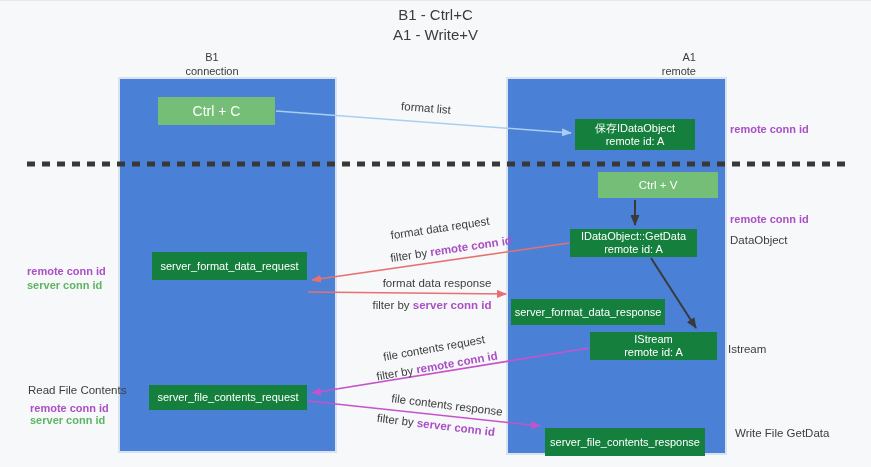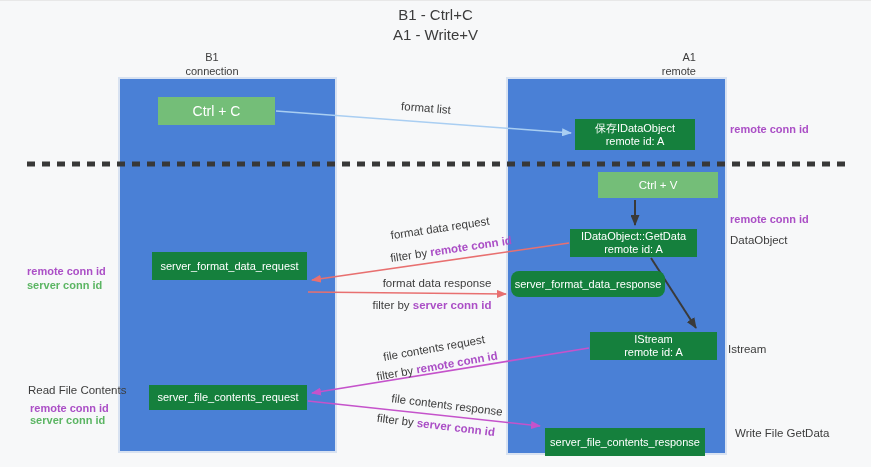--- a/index.html
+++ b/index.html
@@ -23,21 +23,21 @@
   .box{position:absolute;display:flex;flex-direction:column;align-items:center;justify-content:center;
        color:#fff;font-size:11px;line-height:13px;text-align:center;white-space:nowrap;}
   .green{background:#74be78;}
   .orange{background:#15803d;}
   #box-ctrl-c{left:158px;top:96px;width:117px;height:28px;font-size:14px;}
   #box-save-ido{left:575px;top:118px;width:120px;height:31px;}
   #box-ctrl-v{left:598px;top:171px;width:120px;height:26px;font-size:11.5px;}
   #box-getdata{left:570px;top:228px;width:127px;height:28px;}
   #box-istream{left:590px;top:331px;width:127px;height:28px;}
   #box-fmt-req{left:152px;top:251px;width:155px;height:28px;}
-  #box-fmt-resp{left:511px;top:270px;width:154px;height:26px;border-radius:8px;}
+  #box-fmt-resp{left:511px;top:298px;width:154px;height:26px;}
   #box-file-req{left:149px;top:384px;width:158px;height:25px;}
   #box-file-resp{left:545px;top:427px;width:160px;height:28px;}
   
   .ann{position:absolute;font-size:11.5px;line-height:13px;white-space:nowrap;color:#3c3c3c;}
   .purple{color:#ab4fc6;font-weight:bold;font-size:11px;}
   .greenlbl{color:#5bb563;font-weight:bold;font-size:11px;}
   
   .flow{position:absolute;font-size:11.5px;color:#3d3d3d;white-space:nowrap;transform-origin:center;}
   .flow .purple,.flow .greenlbl{font-size:11.5px;}
   

